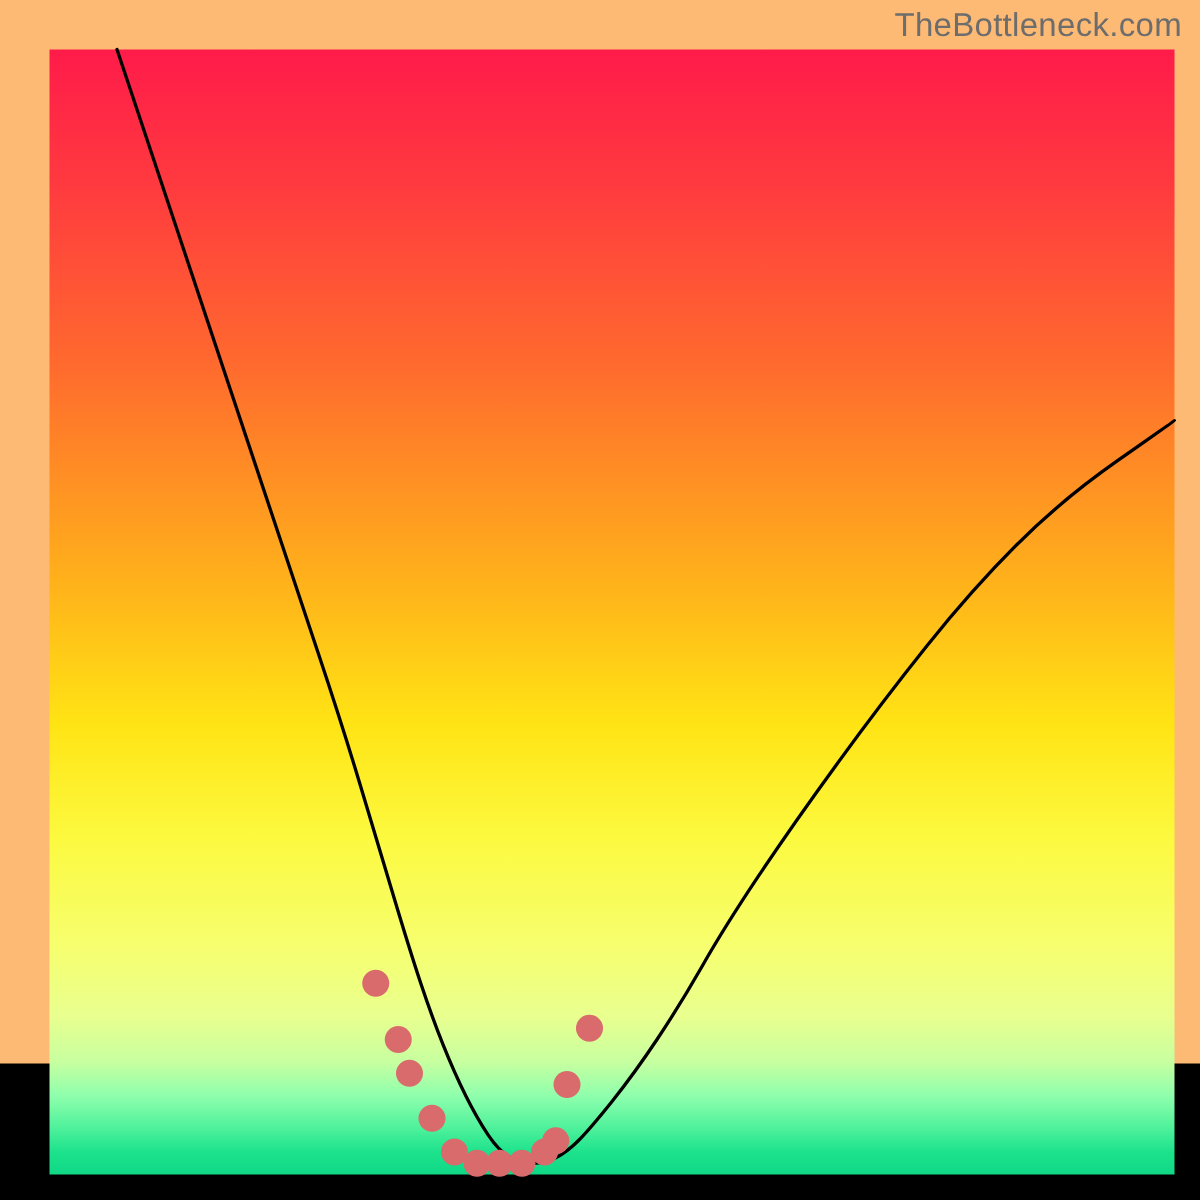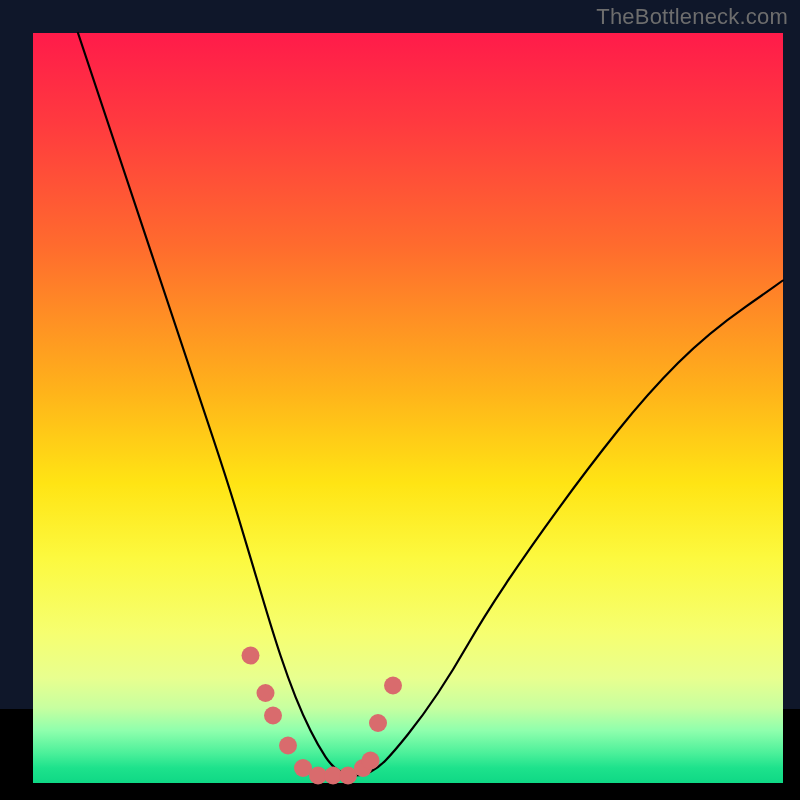--- a/index.html
+++ b/index.html
@@ -8,21 +8,21 @@
     width: 800px;
     height: 800px;
     background: #000;
     overflow: hidden;
     font-family: Arial, Helvetica, sans-serif;
   }
   .stage {
     position: relative;
     width: 800px;
     height: 709px;
-    background: #0f172a;
+    background: #fdba74;
   }
   .plot {
     position: absolute;
     left: 33px;
     top: 33px;
     width: 750px;
     height: 750px;
     
     background: linear-gradient(
       to bottom,

